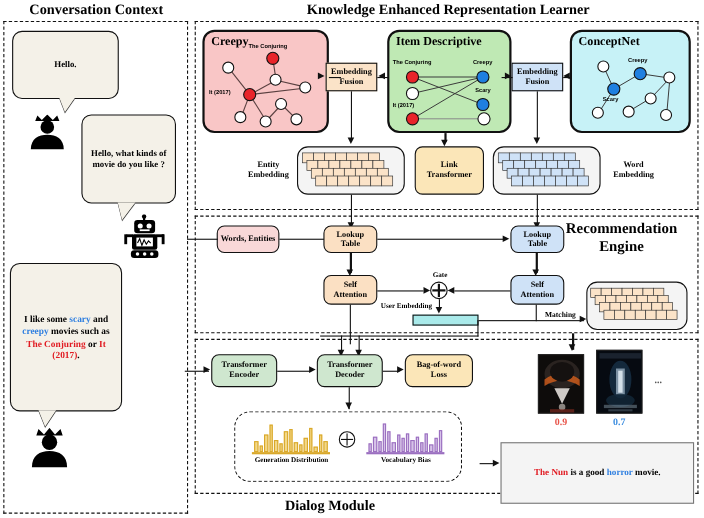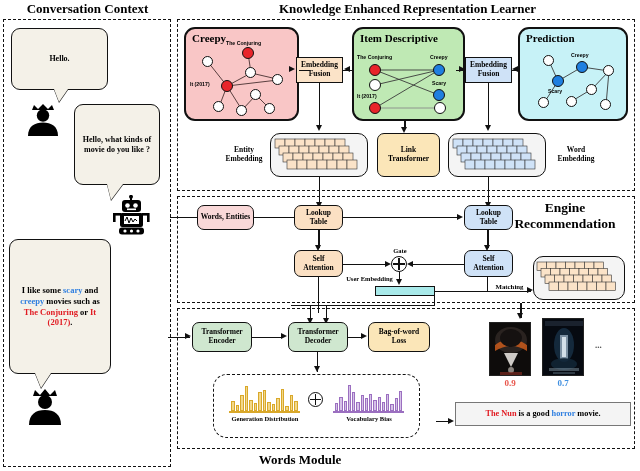--- a/index.html
+++ b/index.html
@@ -113,21 +113,21 @@
   .red { color:#e11b22; }
   .blue { color:#2f7fe0; }
 </style>
 </head>
 <body>
 
 <div class="abs sec-title" style="left:0px; top:1px; width:175px; font-size:13px;">Conversation Context</div>
 
 <div class="abs sec-title" style="left:180px; top:1px; width:455px; font-size:13px;">Knowledge Enhanced Representation Learner</div>
 
-<div class="abs sec-title" style="left:185px; top:452px; width:230px; font-size:13px;">Words Module</div>
+<div class="abs sec-title" style="left:185px; top:452px; width:230px; font-size:13px;">Dialog Module</div>
 
 <div class="abs dashed" style="left:3px; top:19px; width:168px; height:448px;"></div>
 
 <div class="abs bubble" style="left:11px; top:28px; width:97px; height:62px; font-size:8px;">Hello.</div>
 <div class="tail" style="left:54px; top:89px; border-left:5px solid transparent; border-right:9px solid transparent; border-top:13px solid #f4f1e8; filter:drop-shadow(0 1px 0 #111);"></div>
 
 <div class="abs" style="left:22px; top:104px; width:42px; height:32px;">
   <svg viewBox="0 0 42 32" width="42" height="32">
     <path d="M10 6 L12 1 L16 5 L21 0 L26 5 L30 1 L32 6 Z" fill="#000"></path>
     <circle cx="21" cy="11.5" r="6.2" fill="#000"></circle>
@@ -231,21 +231,21 @@
   <div class="nlabel" style="left:76px;top:25px;">Creepy</div>
   <div class="nlabel" style="left:78px;top:51px;">Scary</div>
 </div>
 
 <div class="procbox" style="left:465px; top:57px; width:47px; height:26px; background:#cfe2f7; flex-direction:column;">
   <div>Embedding</div>
   <div>Fusion</div>
 </div>
 
 <div class="kbox" style="left:518px; top:27px; width:110px; height:94px; background:#c7f2f7;">
-  <div class="kb-title">Prediction</div>
+  <div class="kb-title">ConceptNet</div>
   <svg width="110" height="94" style="position:absolute;left:0;top:0;">
     <line x1="29" y1="32" x2="38" y2="52" stroke="#3a3a3a" stroke-width="0.9"></line>
     <line x1="38" y1="52" x2="62" y2="38" stroke="#3a3a3a" stroke-width="0.9"></line>
     <line x1="38" y1="52" x2="24" y2="74" stroke="#3a3a3a" stroke-width="0.9"></line>
     <line x1="62" y1="38" x2="89" y2="42" stroke="#3a3a3a" stroke-width="0.9"></line>
     <line x1="89" y1="42" x2="72" y2="60" stroke="#3a3a3a" stroke-width="0.9"></line>
     <line x1="72" y1="60" x2="52" y2="72" stroke="#3a3a3a" stroke-width="0.9"></line>
     <line x1="89" y1="42" x2="86" y2="76" stroke="#3a3a3a" stroke-width="0.9"></line>
   </svg>
   <div class="node" style="left:23px;top:26px;width:11px;height:11px;background:#fff;"></div>
@@ -376,22 +376,22 @@
   </svg>
 </div>
 <div class="tinylabel" style="left:550px; top:145px; width:52px;">
   <div>Word</div>
   <div>Embedding</div>
 </div>
 
 <div class="abs dashed" style="left:177px; top:196px; width:458px; height:107px;"></div>
 
 <div class="abs sec-title" style="left:500px; top:200px; width:130px; font-size:13.5px; line-height:1.15;">
+  <div>Recommendation</div>
   <div>Engine</div>
-  <div>Recommendation</div>
 </div>
 
 <div class="ln" style="left:318.5px;top:177px;width:1.5px;height:27px;"></div>
 <div class="arrowhead ah-down" style="left:315.5px;top:202px;"></div>
 <div class="ln" style="left:487.5px;top:177px;width:1.5px;height:27px;"></div>
 <div class="arrowhead ah-down" style="left:484.5px;top:202px;"></div>
 
 <div class="procbox rbox" style="left:197px; top:205px; width:57px; height:25px; background:#f9d8d8;">Words, Entities</div>
 
 <div class="ln" style="left:170px;top:217px;width:28px;height:1.4px;"></div>
@@ -589,21 +589,21 @@
     <rect x="19" y="18" width="4" height="20" fill="#eaf4fb" opacity="0.8"></rect>
     <ellipse cx="21" cy="45" rx="13" ry="6" fill="#13283a" opacity="0.8"></ellipse>
     <rect x="6" y="49" width="30" height="3" fill="#9fb6c6" opacity="0.4"></rect>
     <rect x="10" y="53" width="22" height="2" fill="#7e94a4" opacity="0.35"></rect>
   </svg>
 </div>
 <div class="abs" style="left:489px; top:378px; width:42px; text-align:center; font-size:9px; font-weight:bold; color:#e8544a;">0.9</div>
 <div class="abs" style="left:542px; top:378px; width:42px; text-align:center; font-size:9px; font-weight:bold; color:#3f8fe0;">0.7</div>
 <div class="abs" style="left:595px; top:340px; width:25px; font-size:9px; font-weight:bold; color:#555;">...</div>
 
-<div class="respbox" style="left:455px; top:402px; width:176px; height:24px; font-size:8.3px;">
+<div class="respbox" style="left:455px; top:402px; width:176px; height:56px; font-size:8.3px;">
   <div>
     <div>
       <span class="red">The Nun</span><span> is a good </span><span class="blue">horror</span><span> movie.</span>
     </div>
   </div>
 </div>
 <div class="ln" style="left:436px;top:421px;width:14px;height:1.4px;"></div>
 <div class="arrowhead ah-right" style="left:448px;top:418px;"></div>
 
 </body></html>

